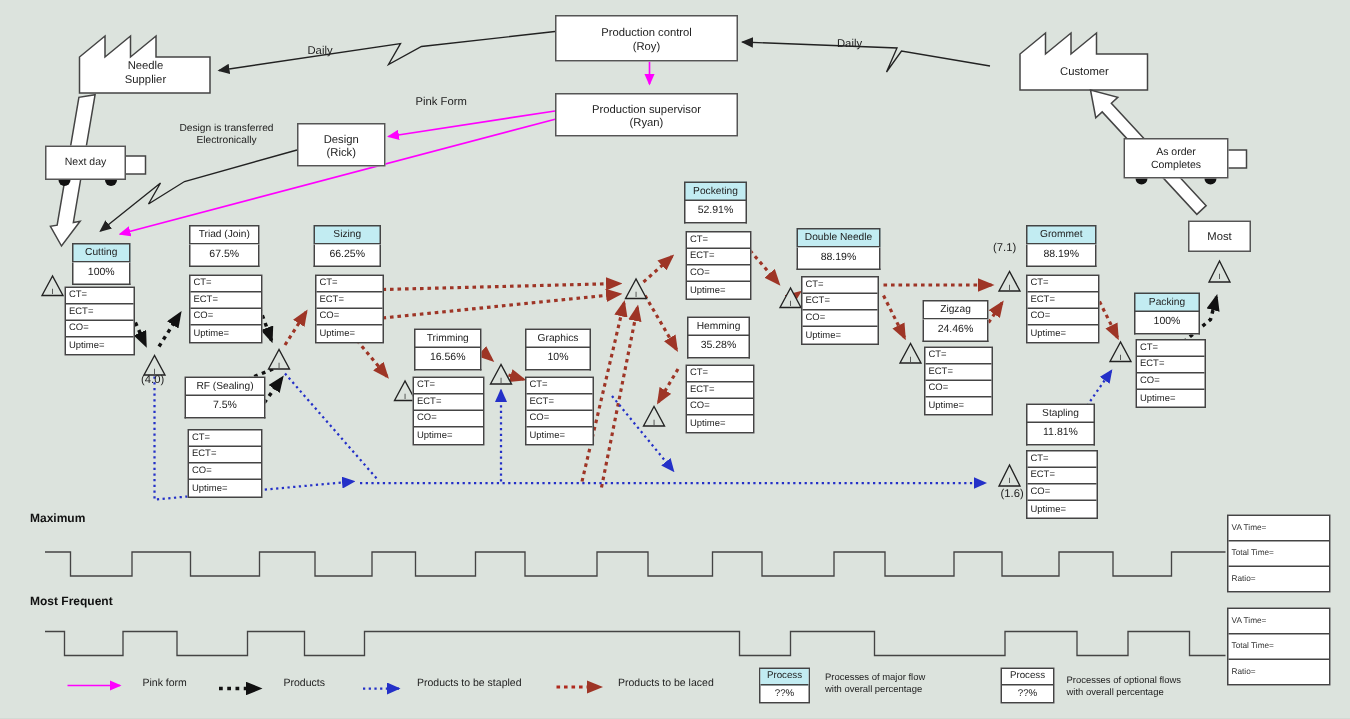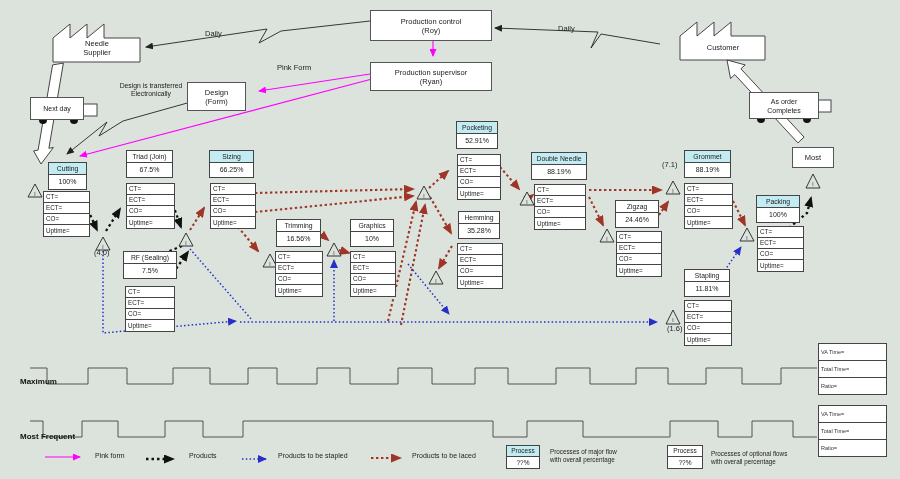--- a/index.html
+++ b/index.html
@@ -15,21 +15,21 @@
   .proc{position:absolute;z-index:2;}
   .ph{height:11px;line-height:11px;border:1px solid #444;background:#fff;font-size:6.8px;
       text-align:center;color:#222;white-space:nowrap;overflow:hidden;}
   .proc.major .ph{background:#c2ecf2;}
   .pp{height:14px;line-height:14px;border:1px solid #444;border-top:none;background:#fff;
       font-size:7px;text-align:center;color:#222;}
   .dbox{position:absolute;z-index:2;border:1px solid #444;background:#fff;}
   .dr{height:10px;line-height:10px;border-bottom:1px solid #444;font-size:6.3px;color:#222;padding-left:2px;}
   .dr:last-child{border-bottom:none;height:11px;line-height:11px;}
   .anno{position:absolute;z-index:3;font-size:7.5px;color:#222;white-space:nowrap;padding-left:16px;}
-  .tl-label{position:absolute;z-index:2;font-size:8px;font-weight:bold;color:#111;white-space:nowrap;margin-top:36px;}
+  .tl-label{position:absolute;z-index:2;font-size:8px;font-weight:bold;color:#111;white-space:nowrap;}
   .vabox{position:absolute;z-index:2;width:67px;border:1px solid #444;background:#fff;}
   .var{height:16px;line-height:16px;border-bottom:1px solid #444;font-size:5.5px;color:#333;padding-left:2px;}
   .var:last-child{border-bottom:none;}
   .legend-lbl{position:absolute;z-index:2;font-size:7px;color:#222;white-space:nowrap;}
   .lproc{position:absolute;z-index:2;border:1px solid #444;background:#fff;}
   .lph{height:10px;line-height:10px;border-bottom:1px solid #444;font-size:6.5px;text-align:center;color:#222;}
   .lph.major{background:#c2ecf2;}
   .lpv{height:11px;line-height:11px;font-size:6.5px;text-align:center;color:#222;}
   .ldesc{position:absolute;z-index:2;font-size:6.3px;line-height:7.5px;color:#222;white-space:nowrap;}
   .underline{}
@@ -164,23 +164,23 @@
 </div>
 
 <div class="tbox" style="left:370px;top:62px;width:120px;height:27px">
   <div>Production supervisor</div>
   <div>(Ryan)</div>
 </div>
 <div class="tbox" style="left:370px;top:10px;width:120px;height:29px">
   <div>Production control</div>
   <div>(Roy)</div>
 </div>
-<div class="tbox" style="left:187px;top:82px;width:57px;height:27px">
+<div class="tbox" style="left:198px;top:82px;width:57px;height:27px">
   <div>Design</div>
-  <div>(Form)</div>
+  <div>(Rick)</div>
 </div>
 <div class="tbox" style="left:30px;top:97px;width:52px;height:21px;font-size:7px">
   <div>Next day</div>
 </div>
 <div class="tbox" style="left:749px;top:92px;width:68px;height:25px;font-size:7px">
   <div>As order</div>
   <div>Completes</div>
 </div>
 <div class="tbox" style="left:792px;top:147px;width:40px;height:19px">
   <div>Most</div>

